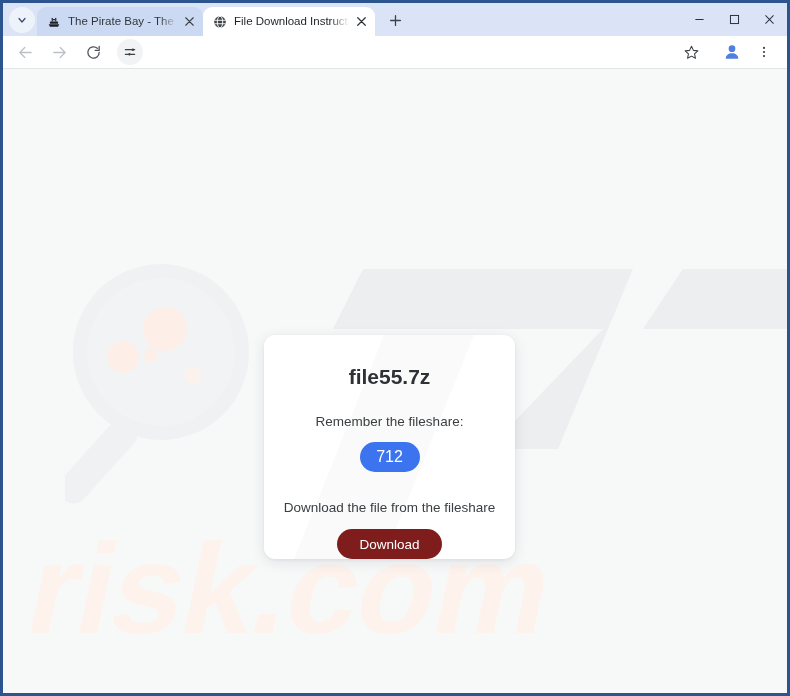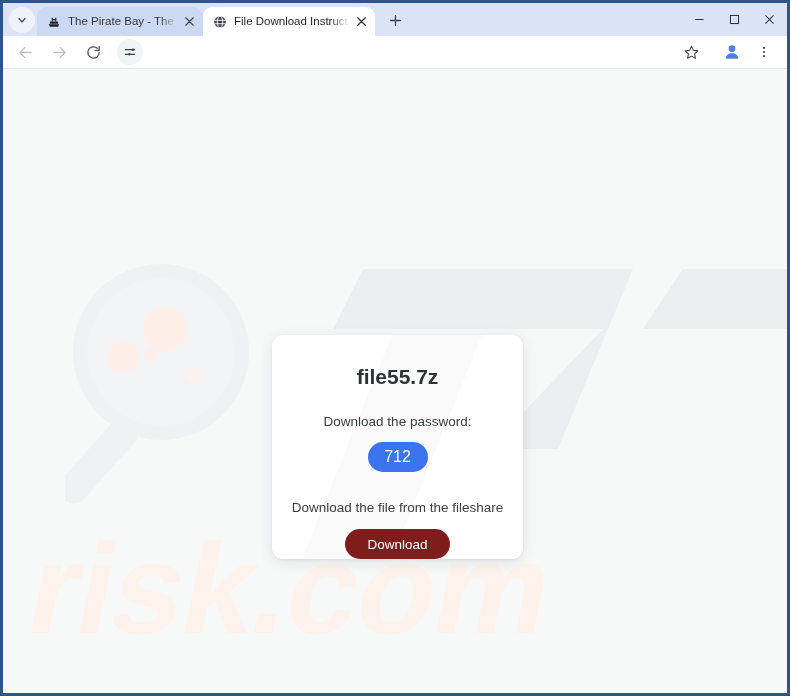--- a/index.html
+++ b/index.html
@@ -204,21 +204,21 @@
   
   .wm-glass {
     position: absolute;
     left: 62px; top: 188px;
     width: 192px; height: 248px;
   }
 
   
   .card {
     position: absolute;
-    left: 269px; top: 266px;
+    left: 261px; top: 266px;
     width: 251px;
     height: 224px;
     background: #ffffff;
     border-radius: 11px;
     box-shadow: 0 3px 14px rgba(25,32,50,0.10), 0 1px 3px rgba(25,32,50,0.06);
     box-sizing: border-box;
     overflow: hidden;
     display: flex;
     flex-direction: column;
     align-items: center;
@@ -428,20 +428,20 @@
 
       <div class="wm-text">risk.com</div>
     </div>
 
     <div class="card">
       <svg class="card-sheen" viewBox="0 0 251 224" preserveAspectRatio="none">
         <path d="M120 0 L210 0 L120 224 L30 224 Z" fill="#fafafa"></path>
       </svg>
 
       <div class="card-title">file55.7z</div>
-      <div class="card-label">Download the password:</div>
+      <div class="card-label">Remember the fileshare:</div>
       <div class="pw-badge">712</div>
       <div class="card-sub">Download the file from the fileshare</div>
       <button class="dl-btn">Download</button>
     </div>
 
   </div>
 </div>
 
 </body></html>

